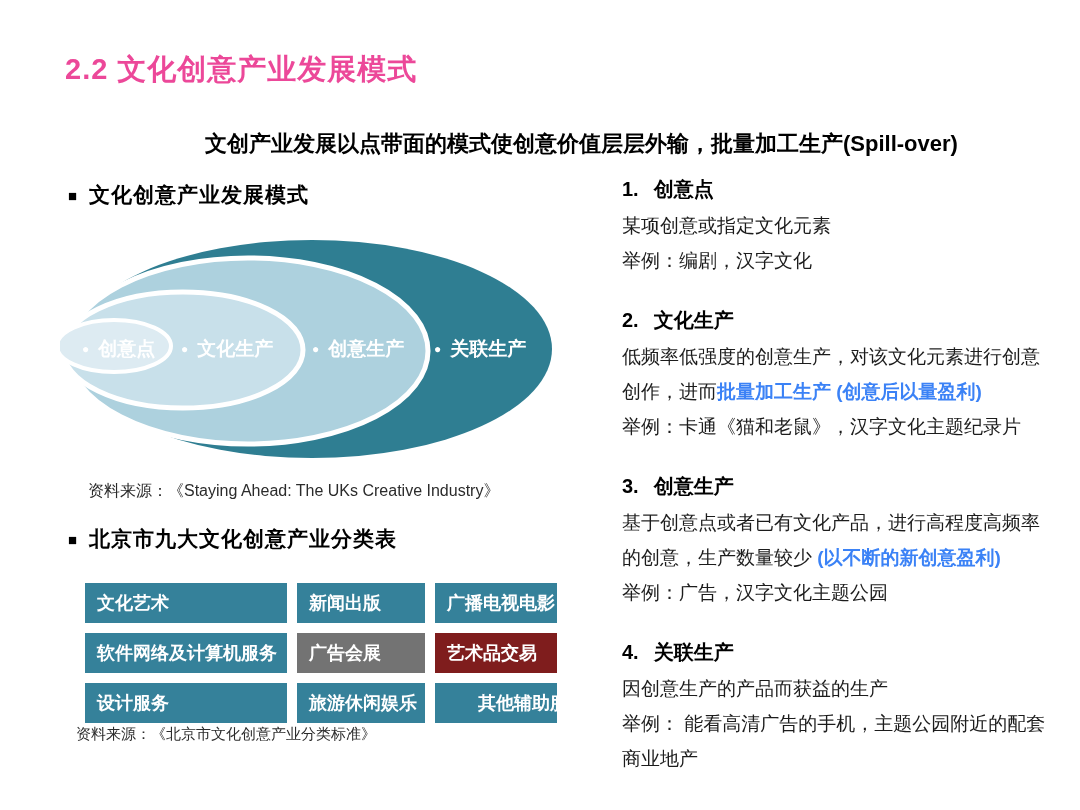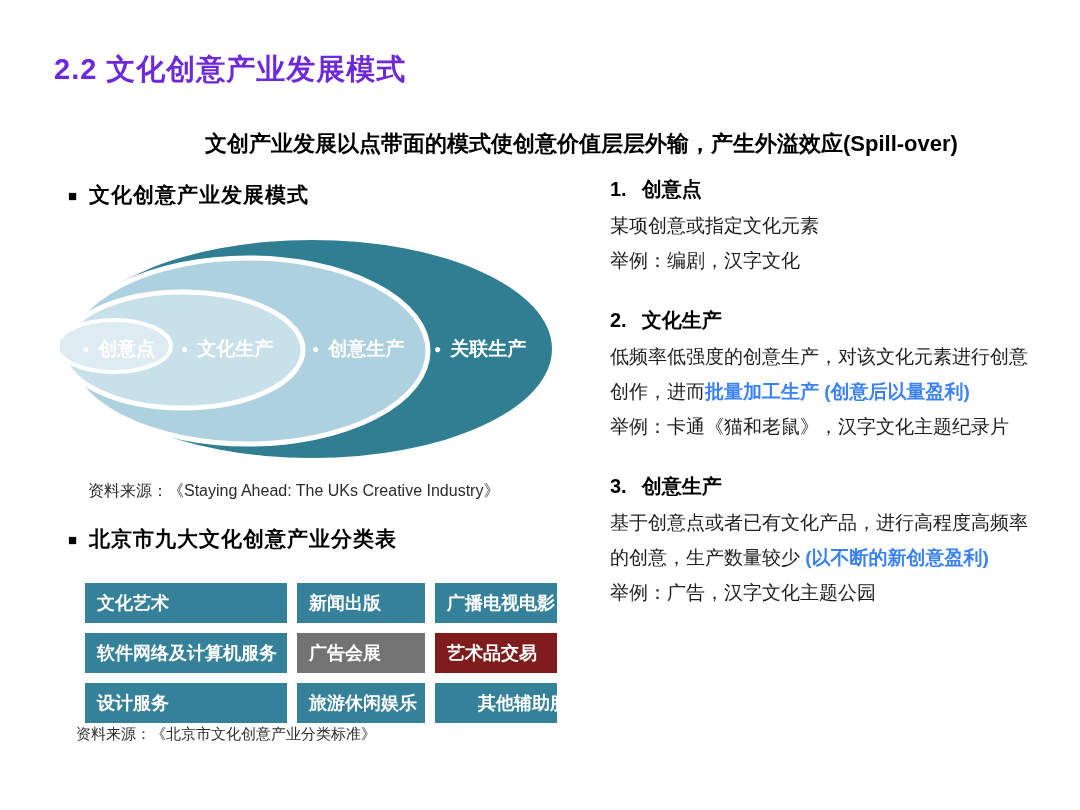--- a/index.html
+++ b/index.html
@@ -1,19 +1,19 @@
 <!DOCTYPE html>
 <html><head>
 <meta charset="utf-8">
 <style>
   html,body{margin:0;padding:0;background:#ffffff;}
   body{font-family:"Liberation Sans","DejaVu Sans",sans-serif;}
   .slide{position:relative;width:1080px;height:810px;background:#ffffff;overflow:hidden;}
 
-  .page-title{position:absolute;left:54px;top:50px;font-size:29px;font-weight:bold;color:#6d28d9;letter-spacing:1px;}
+  .page-title{position:absolute;left:65px;top:50px;font-size:29px;font-weight:bold;color:#ec4899;letter-spacing:1px;}
   .subtitle{position:absolute;left:205px;top:129px;font-size:22px;font-weight:bold;color:#000;}
 
   .section-header{position:absolute;display:flex;align-items:center;color:#000;}
   .section-header .marker{font-size:15px;margin-right:12px;line-height:1;}
   .section-header .stext{font-size:21px;font-weight:bold;letter-spacing:1px;}
   #sec1{left:68px;top:181px;}
   #sec2{left:68px;top:525px;}
 
   .diagram{position:absolute;left:60px;top:233px;width:505px;height:235px;}
   .dlabel{position:absolute;top:336px;display:flex;align-items:center;color:#ffffff;font-weight:bold;font-size:19px;white-space:nowrap;}
@@ -24,34 +24,34 @@
   #dl3{left:434px;}
 
   .source{position:absolute;color:#2b2b2b;}
   #src1{left:88px;top:481px;font-size:16px;}
   #src2{left:76px;top:725px;font-size:15px;}
 
   .ctable{position:absolute;left:85px;top:583px;display:grid;grid-template-columns:202px 128px 122px;grid-auto-rows:40px;gap:10px;}
   .cell{color:#ffffff;font-weight:bold;font-size:18px;display:flex;align-items:center;padding-left:12px;white-space:nowrap;overflow:hidden;}
 
   .right-col{position:absolute;left:610px;top:176px;width:462px;}
-  .r-item{margin-bottom:29px;}
+  .r-item{margin-bottom:29px;margin-left:12px;}
   .r-head{font-size:20px;font-weight:bold;color:#000;margin-bottom:5px;}
   .r-head .ht{margin-left:15px;}
   .r-line{font-size:19px;color:#1c1c1c;line-height:35px;white-space:pre-wrap;}
   .r-line .b{font-weight:bold;color:#3b82f6;}
 </style>
 </head>
 <body>
 
 <div class="slide">
 
   <div class="page-title">2.2  文化创意产业发展模式</div>
 
-  <div class="subtitle">文创产业发展以点带面的模式使创意价值层层外输，产生外溢效应(Spill-over)</div>
+  <div class="subtitle">文创产业发展以点带面的模式使创意价值层层外输，批量加工生产(Spill-over)</div>
 
   <div class="section-header" id="sec1">
     <span class="marker">■</span>
     <span class="stext">文化创意产业发展模式</span>
   </div>
 
   <svg class="diagram" viewBox="0 0 505 235" width="505" height="235">
     <ellipse cx="252" cy="116" rx="240" ry="109" fill="#2F7E92"></ellipse>
     <ellipse cx="188" cy="118" rx="180" ry="93" stroke="#FFFFFF" stroke-width="5" fill="#ADD1DE"></ellipse>
     <ellipse cx="123" cy="117" rx="120" ry="58" stroke="#FFFFFF" stroke-width="5" fill="#C8E0EA"></ellipse>
@@ -117,15 +117,23 @@
 
     <div class="r-item">
       <div class="r-head">
         <span>3.</span><span class="ht">创意生产</span>
       </div>
       <div class="r-line"><span>基于创意点或者已有文化产品，进行高程度高频率</span><span class="b"></span></div>
       <div class="r-line"><span>的创意，生产数量较少 </span><span class="b">(以不断的新创意盈利)</span></div>
       <div class="r-line"><span>举例：广告，汉字文化主题公园</span><span class="b"></span></div>
     </div>
 
+    <div class="r-item">
+      <div class="r-head">
+        <span>4.</span><span class="ht">关联生产</span>
+      </div>
+      <div class="r-line"><span>因创意生产的产品而获益的生产</span><span class="b"></span></div>
+      <div class="r-line"><span>举例： 能看高清广告的手机，主题公园附近的配套</span><span class="b"></span></div>
+      <div class="r-line"><span>商业地产</span><span class="b"></span></div>
+    </div>
 
   </div>
 </div>
 
 </body></html>

